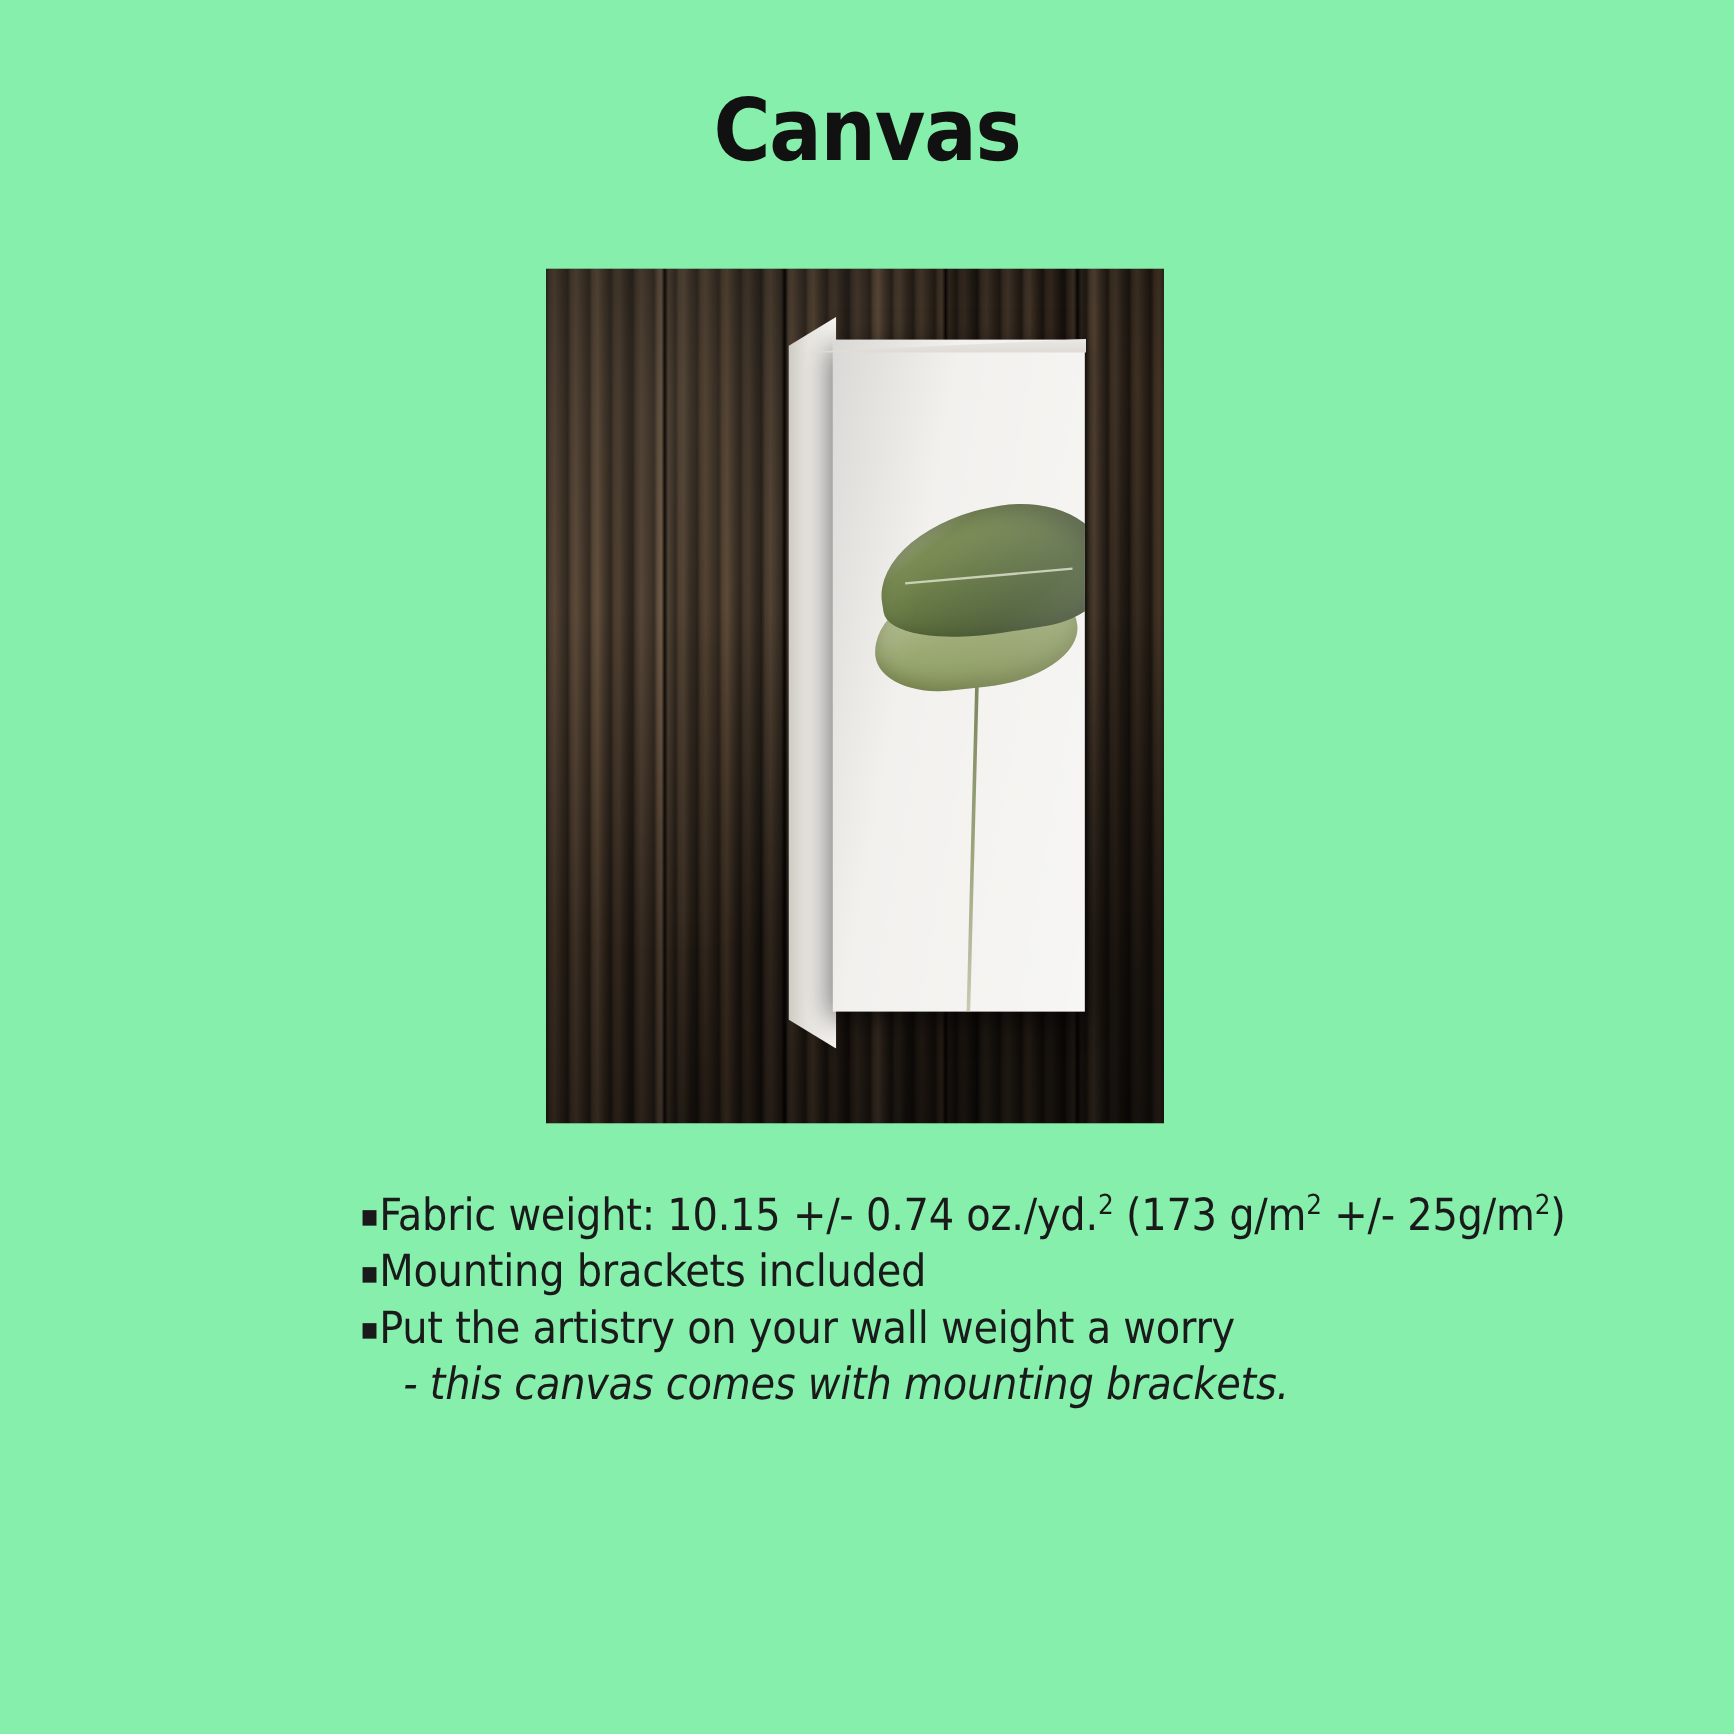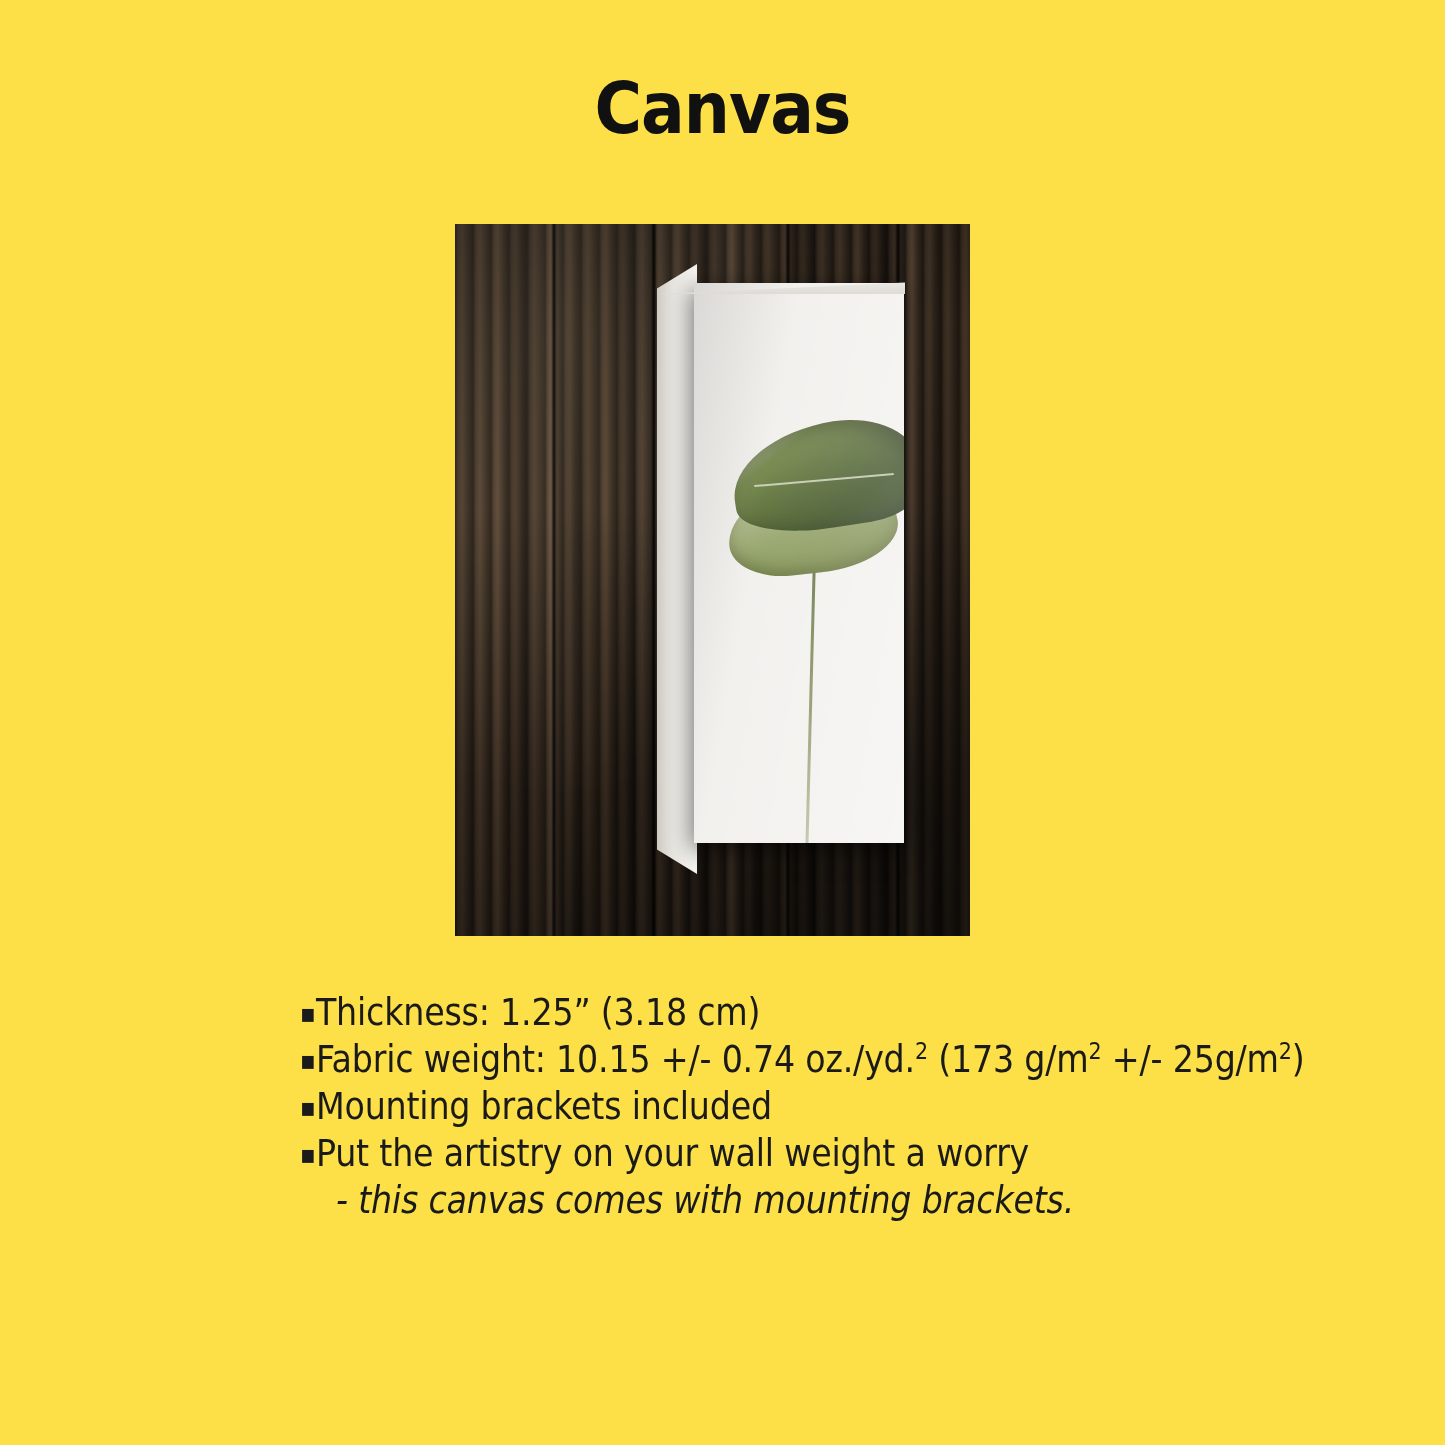--- a/index.html
+++ b/index.html
@@ -11,21 +11,21 @@
     width: 1445px;
     height: 1445px;
     font-family: "Liberation Sans", sans-serif;
     color: #1a1a1a;
     overflow: hidden;
   }
   .page {
     position: relative;
     width: 1445px;
     height: 1445px;
-    background: #fde047;
+    background: #86efac;
   }
   .title {
     position: absolute;
     top: 72px;
     left: 0;
     width: 100%;
     text-align: center;
     font-family: "DejaVu Sans Condensed", "Liberation Sans", sans-serif;
     font-size: 72px;
     font-weight: 700;
@@ -208,23 +208,20 @@
       <div class="leaf-stem"></div>
       <div class="leaf-lower"></div>
       <div class="leaf-upper"></div>
       <div class="leaf-vein"></div>
     </div>
     <div class="canvas-top"></div>
   </div>
 
   <div class="specs">
 
-    <div class="spec-row">
-      <span class="spec-bullet">▪</span><span class="spec-text">Thickness: 1.25” (3.18 cm)</span>
-    </div>
 
     <div class="spec-row">
       <span class="spec-bullet">▪</span><span class="spec-text">Fabric weight: 10.15 +/- 0.74 oz./yd.</span><sup>2</sup><span class="spec-text"> (173 g/m</span><sup>2</sup><span class="spec-text"> +/- 25g/m</span><sup>2</sup><span class="spec-text">)</span>
     </div>
 
 
     <div class="spec-row">
       <span class="spec-bullet">▪</span><span class="spec-text">Mounting brackets included</span>
     </div>
 

